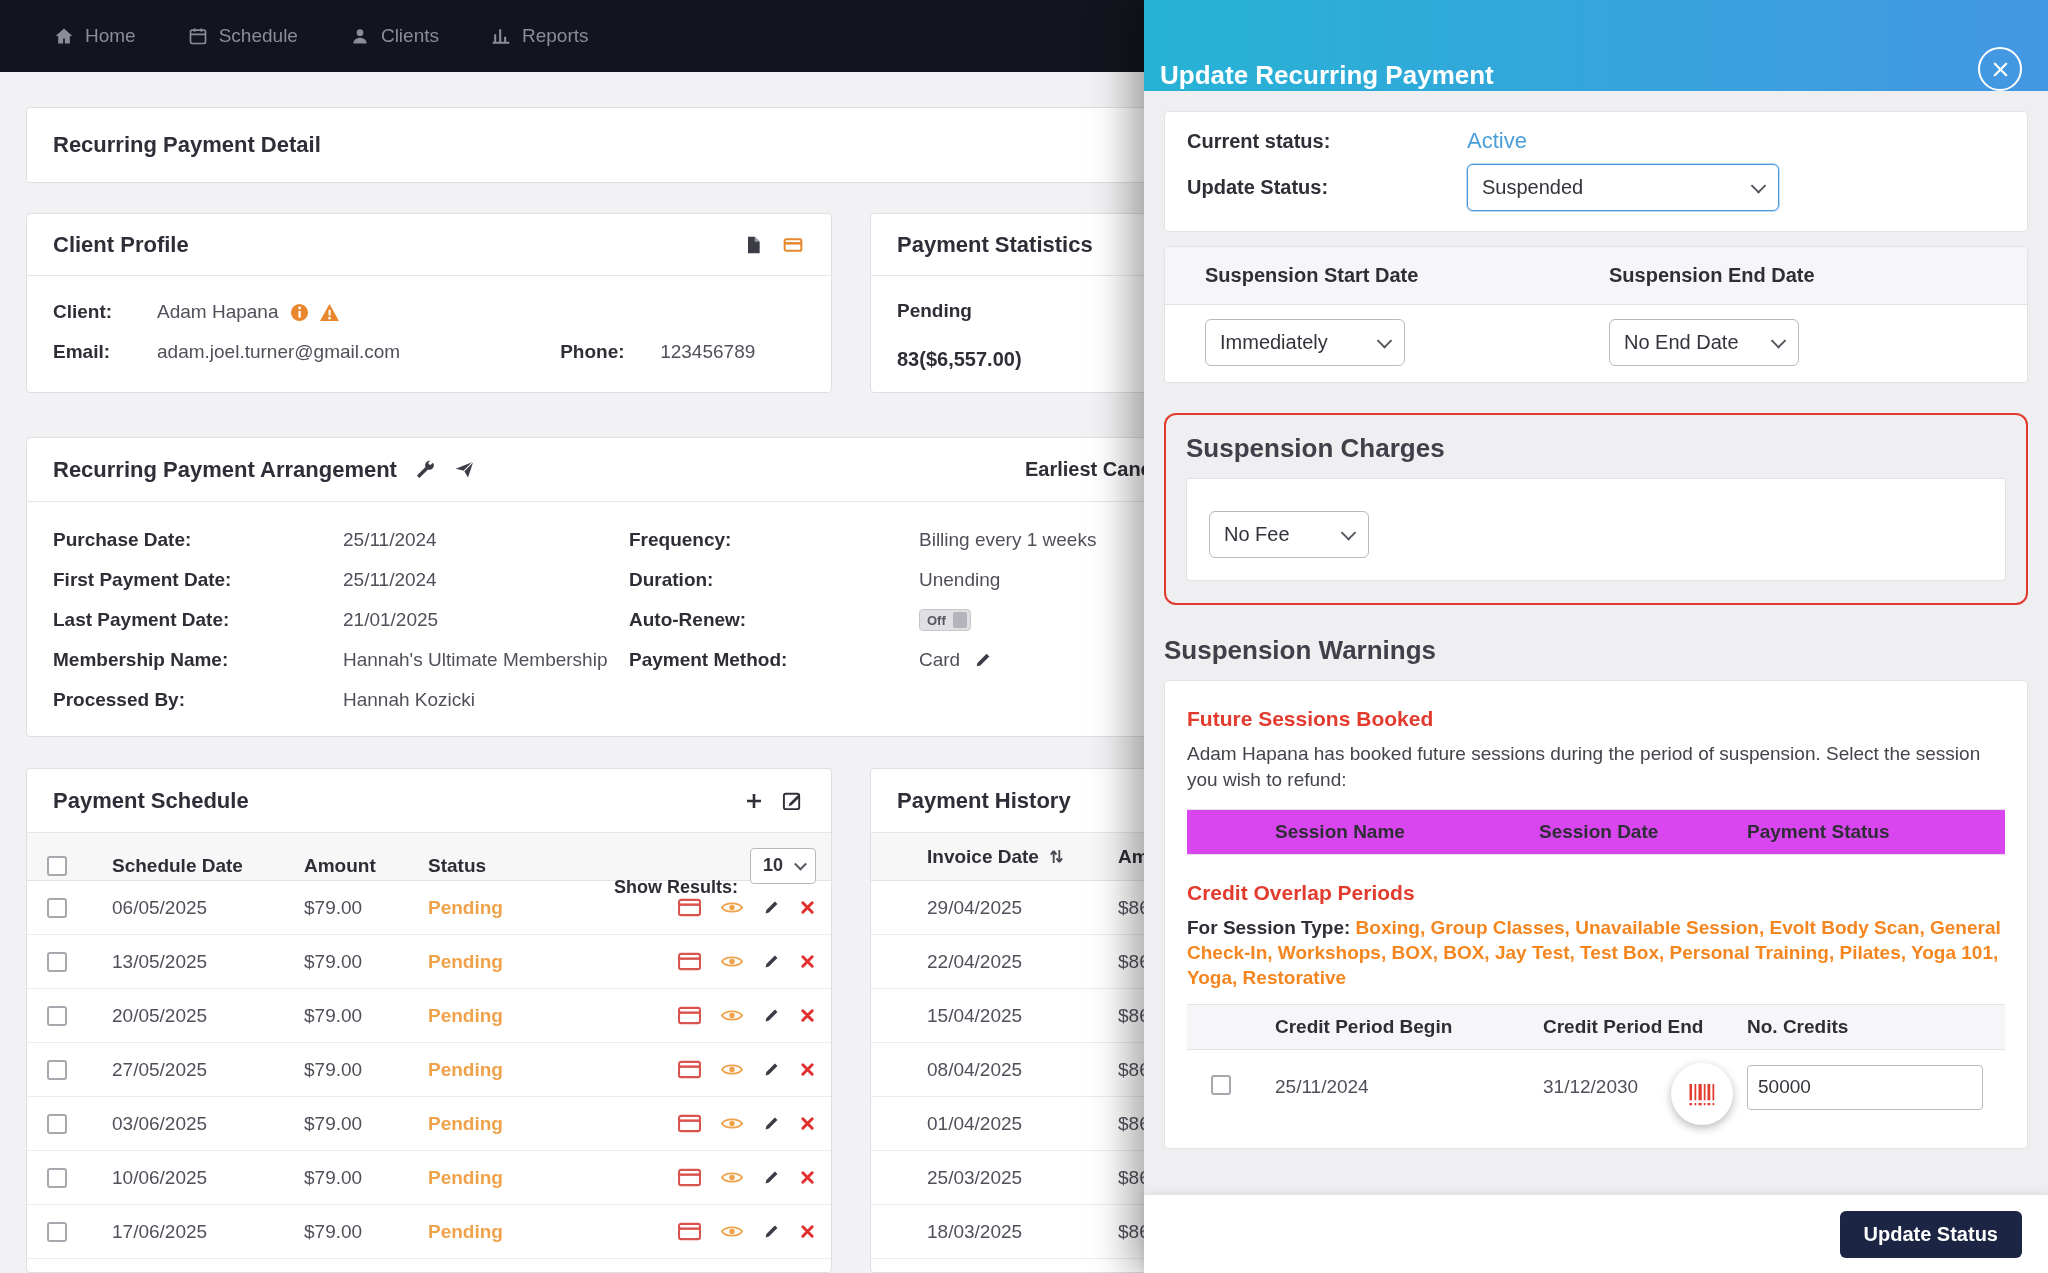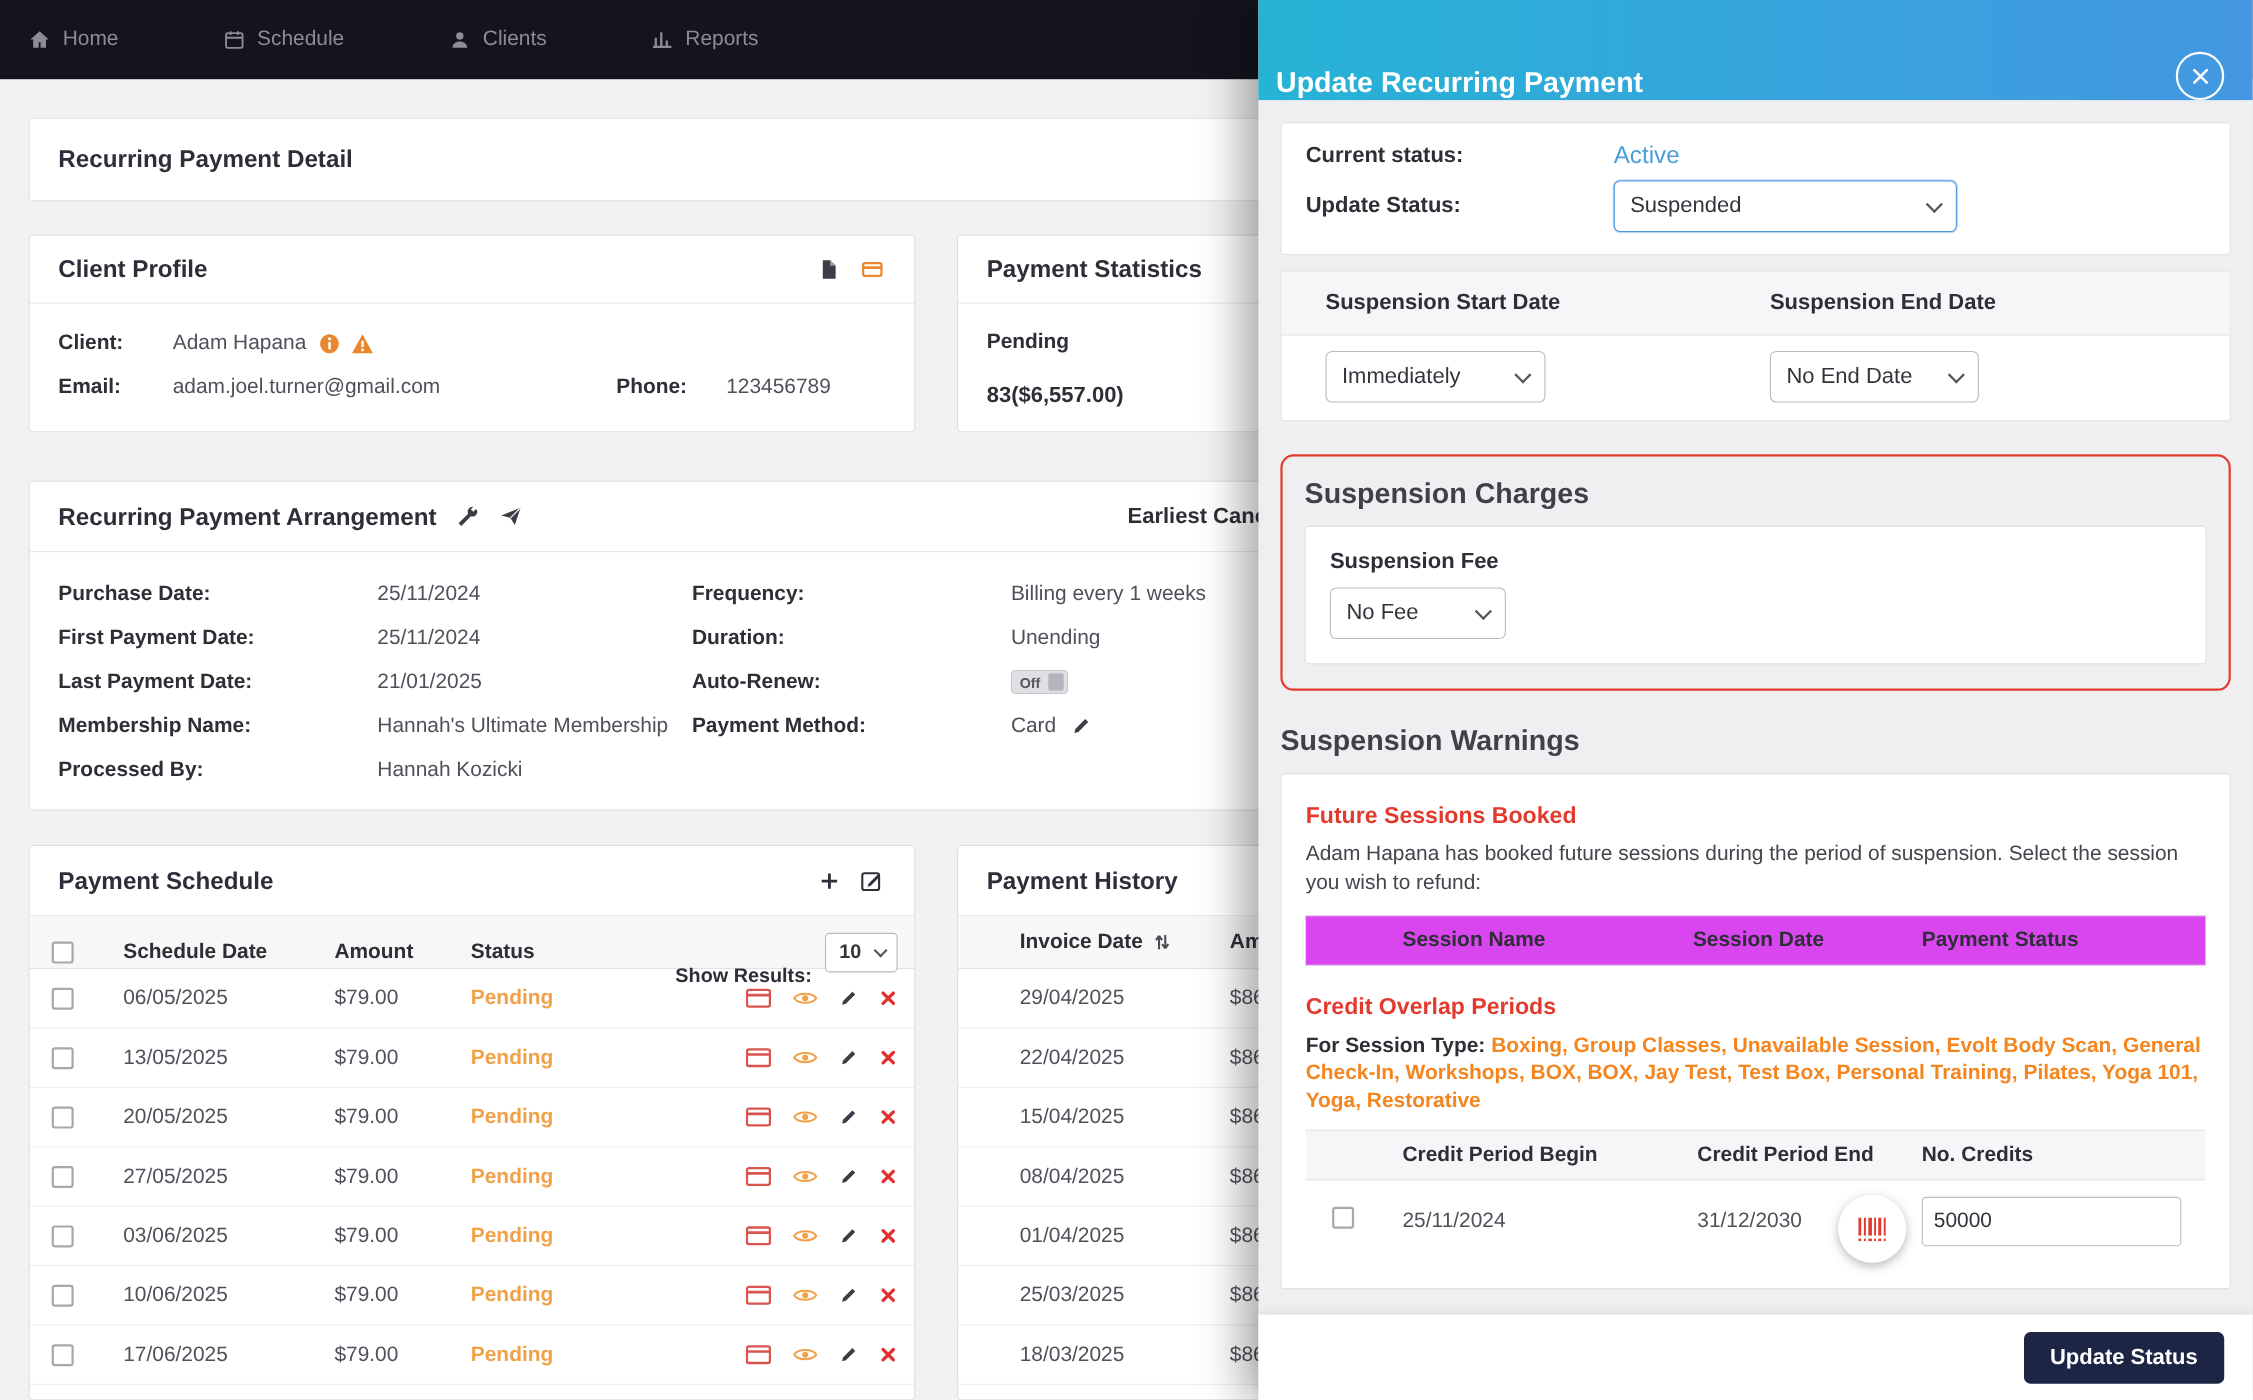--- a/index.html
+++ b/index.html
@@ -1,20 +1,20 @@
 <!DOCTYPE html>
 <html><head>
 <meta charset="utf-8">
 <style>
   * { margin:0; padding:0; box-sizing:border-box; }
   html,body { width:2048px; height:1273px; overflow:hidden; }
   body { font-family:"Liberation Sans","DejaVu Sans",sans-serif; background:#f2f2f4; color:#3a3a44; position:relative; }
 
   
-  .navbar { position:absolute; top:0; left:0; right:0; height:72px; background:#14141e; display:flex; align-items:stretch; z-index:5;gap:43px; }
+  .navbar { position:absolute; top:0; left:0; right:0; height:72px; background:#14141e; display:flex; align-items:stretch; padding-left:28px; z-index:5; }
   .nav-item { display:flex; align-items:center; gap:11px; padding:0 26px; color:#8c8c99; font-size:19px; cursor:pointer; }
   .nav-item.active { background:#24242f; color:#d8d8e0; }
   .caret { width:0; height:0; border-left:6px solid transparent; border-right:6px solid transparent; border-top:7px solid currentColor; margin-left:4px; }
 
   
   .card { position:absolute; background:#fff; border:1px solid #dfdfe3; border-radius:4px; }
   .card-header { display:flex; align-items:center; height:62px; padding:0 26px; border-bottom:1px solid #e7e7ea; }
   .card-title { font-size:22px; font-weight:bold; color:#2e2e38; }
   .hdr-icons { margin-left:18px; display:flex; align-items:center; gap:18px; }
   .hdr-icons-right { margin-left:auto; display:flex; align-items:center; gap:18px; }
@@ -543,21 +543,20 @@
         <span class="opt-s1">
             <span class="select" style="width:200px;">Immediately</span>
           </span>
         <span class="select" style="width:190px;">No End Date</span>
       </div>
     </div>
 
     <div class="red-group">
       <div class="section-title" style="margin-top:0;">Suspension Charges</div>
       <div class="m-card charges-card">
-        <div class="fee-label">Suspension Fee</div>
         <div class="select fee-select">No Fee</div>
       </div>
     </div>
 
     <div class="section-title">Suspension Warnings</div>
 
     <div class="m-card warnings-card">
       <div class="red-sub">Future Sessions Booked</div>
       <div class="warn-text">Adam Hapana has booked future sessions during the period of suspension. Select the session you wish to refund:</div>
       <div class="wtable-head">

